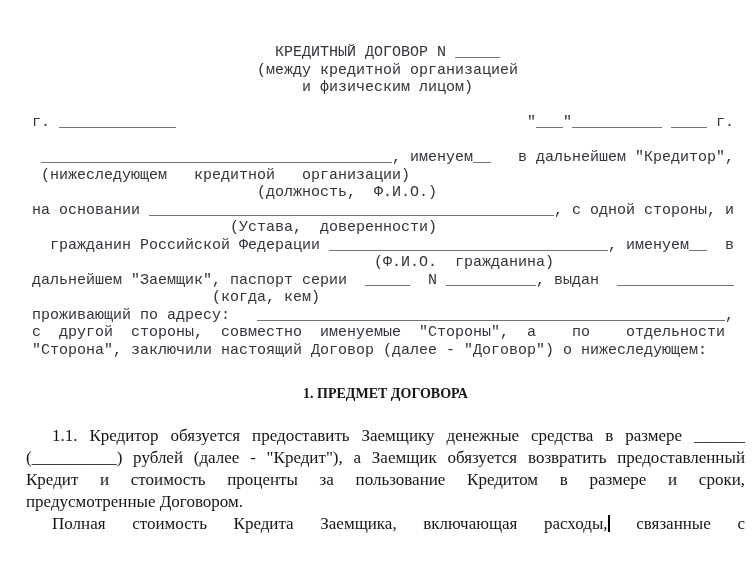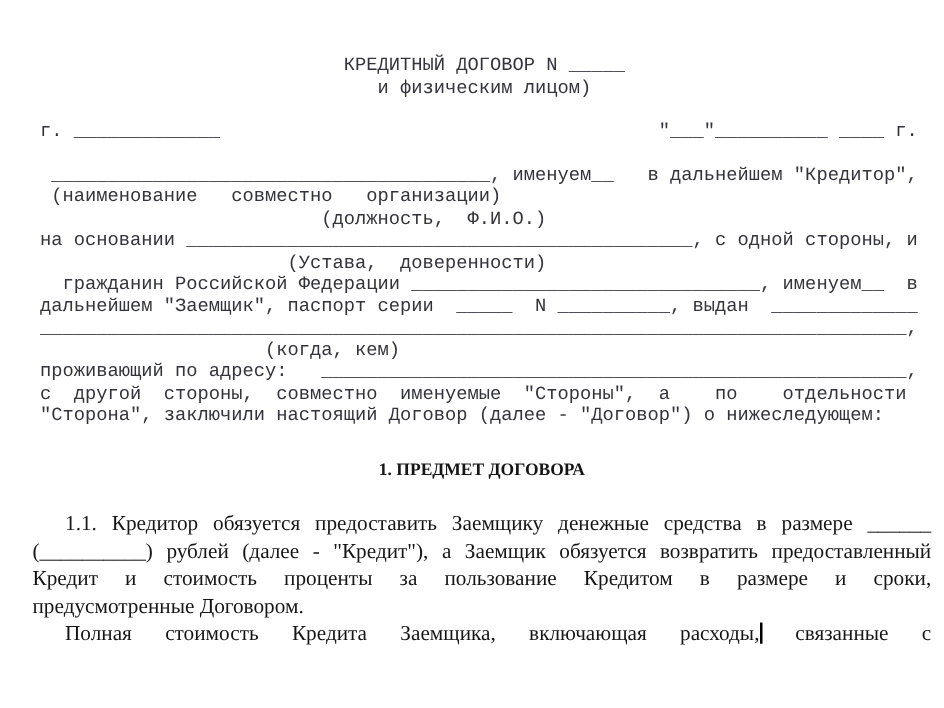--- a/index.html
+++ b/index.html
@@ -49,32 +49,33 @@
     vertical-align: -3px;
   }
 </style>
 </head>
 <body>
 
 <div class="page">
 
   <div class="mono-block">
       <div>                           КРЕДИТНЫЙ ДОГОВОР N _____</div>
+      <div>                         (между кредитной организацией</div>
       <div>                              и физическим лицом)</div>
       <div></div>
       <div>г. _____________                                       "___"__________ ____ г.</div>
       <div></div>
       <div> _______________________________________, именуем__   в дальнейшем "Кредитор",</div>
-      <div> (наименование   совместно   организации)</div>
+      <div> (нижеследующем   кредитной   организации)</div>
       <div>                         (должность,  Ф.И.О.)</div>
       <div>на основании _____________________________________________, с одной стороны, и</div>
       <div>                      (Устава,  доверенности)</div>
       <div>  гражданин Российской Федерации _______________________________, именуем__  в</div>
+      <div>                                      (Ф.И.О.  гражданина)</div>
       <div>дальнейшем "Заемщик", паспорт серии  _____  N __________, выдан  _____________</div>
-      <div>_____________________________________________________________________________,</div>
       <div>                    (когда, кем)</div>
       <div>проживающий по адресу:   ____________________________________________________,</div>
       <div>с  другой  стороны,  совместно  именуемые  "Стороны",  а    по    отдельности</div>
       <div>"Сторона", заключили настоящий Договор (далее - "Договор") о нижеследующем:</div>
     </div>
 
   <div class="serif-section">
     <div class="section-heading">1. ПРЕДМЕТ ДОГОВОРА</div>
 
     <div>

